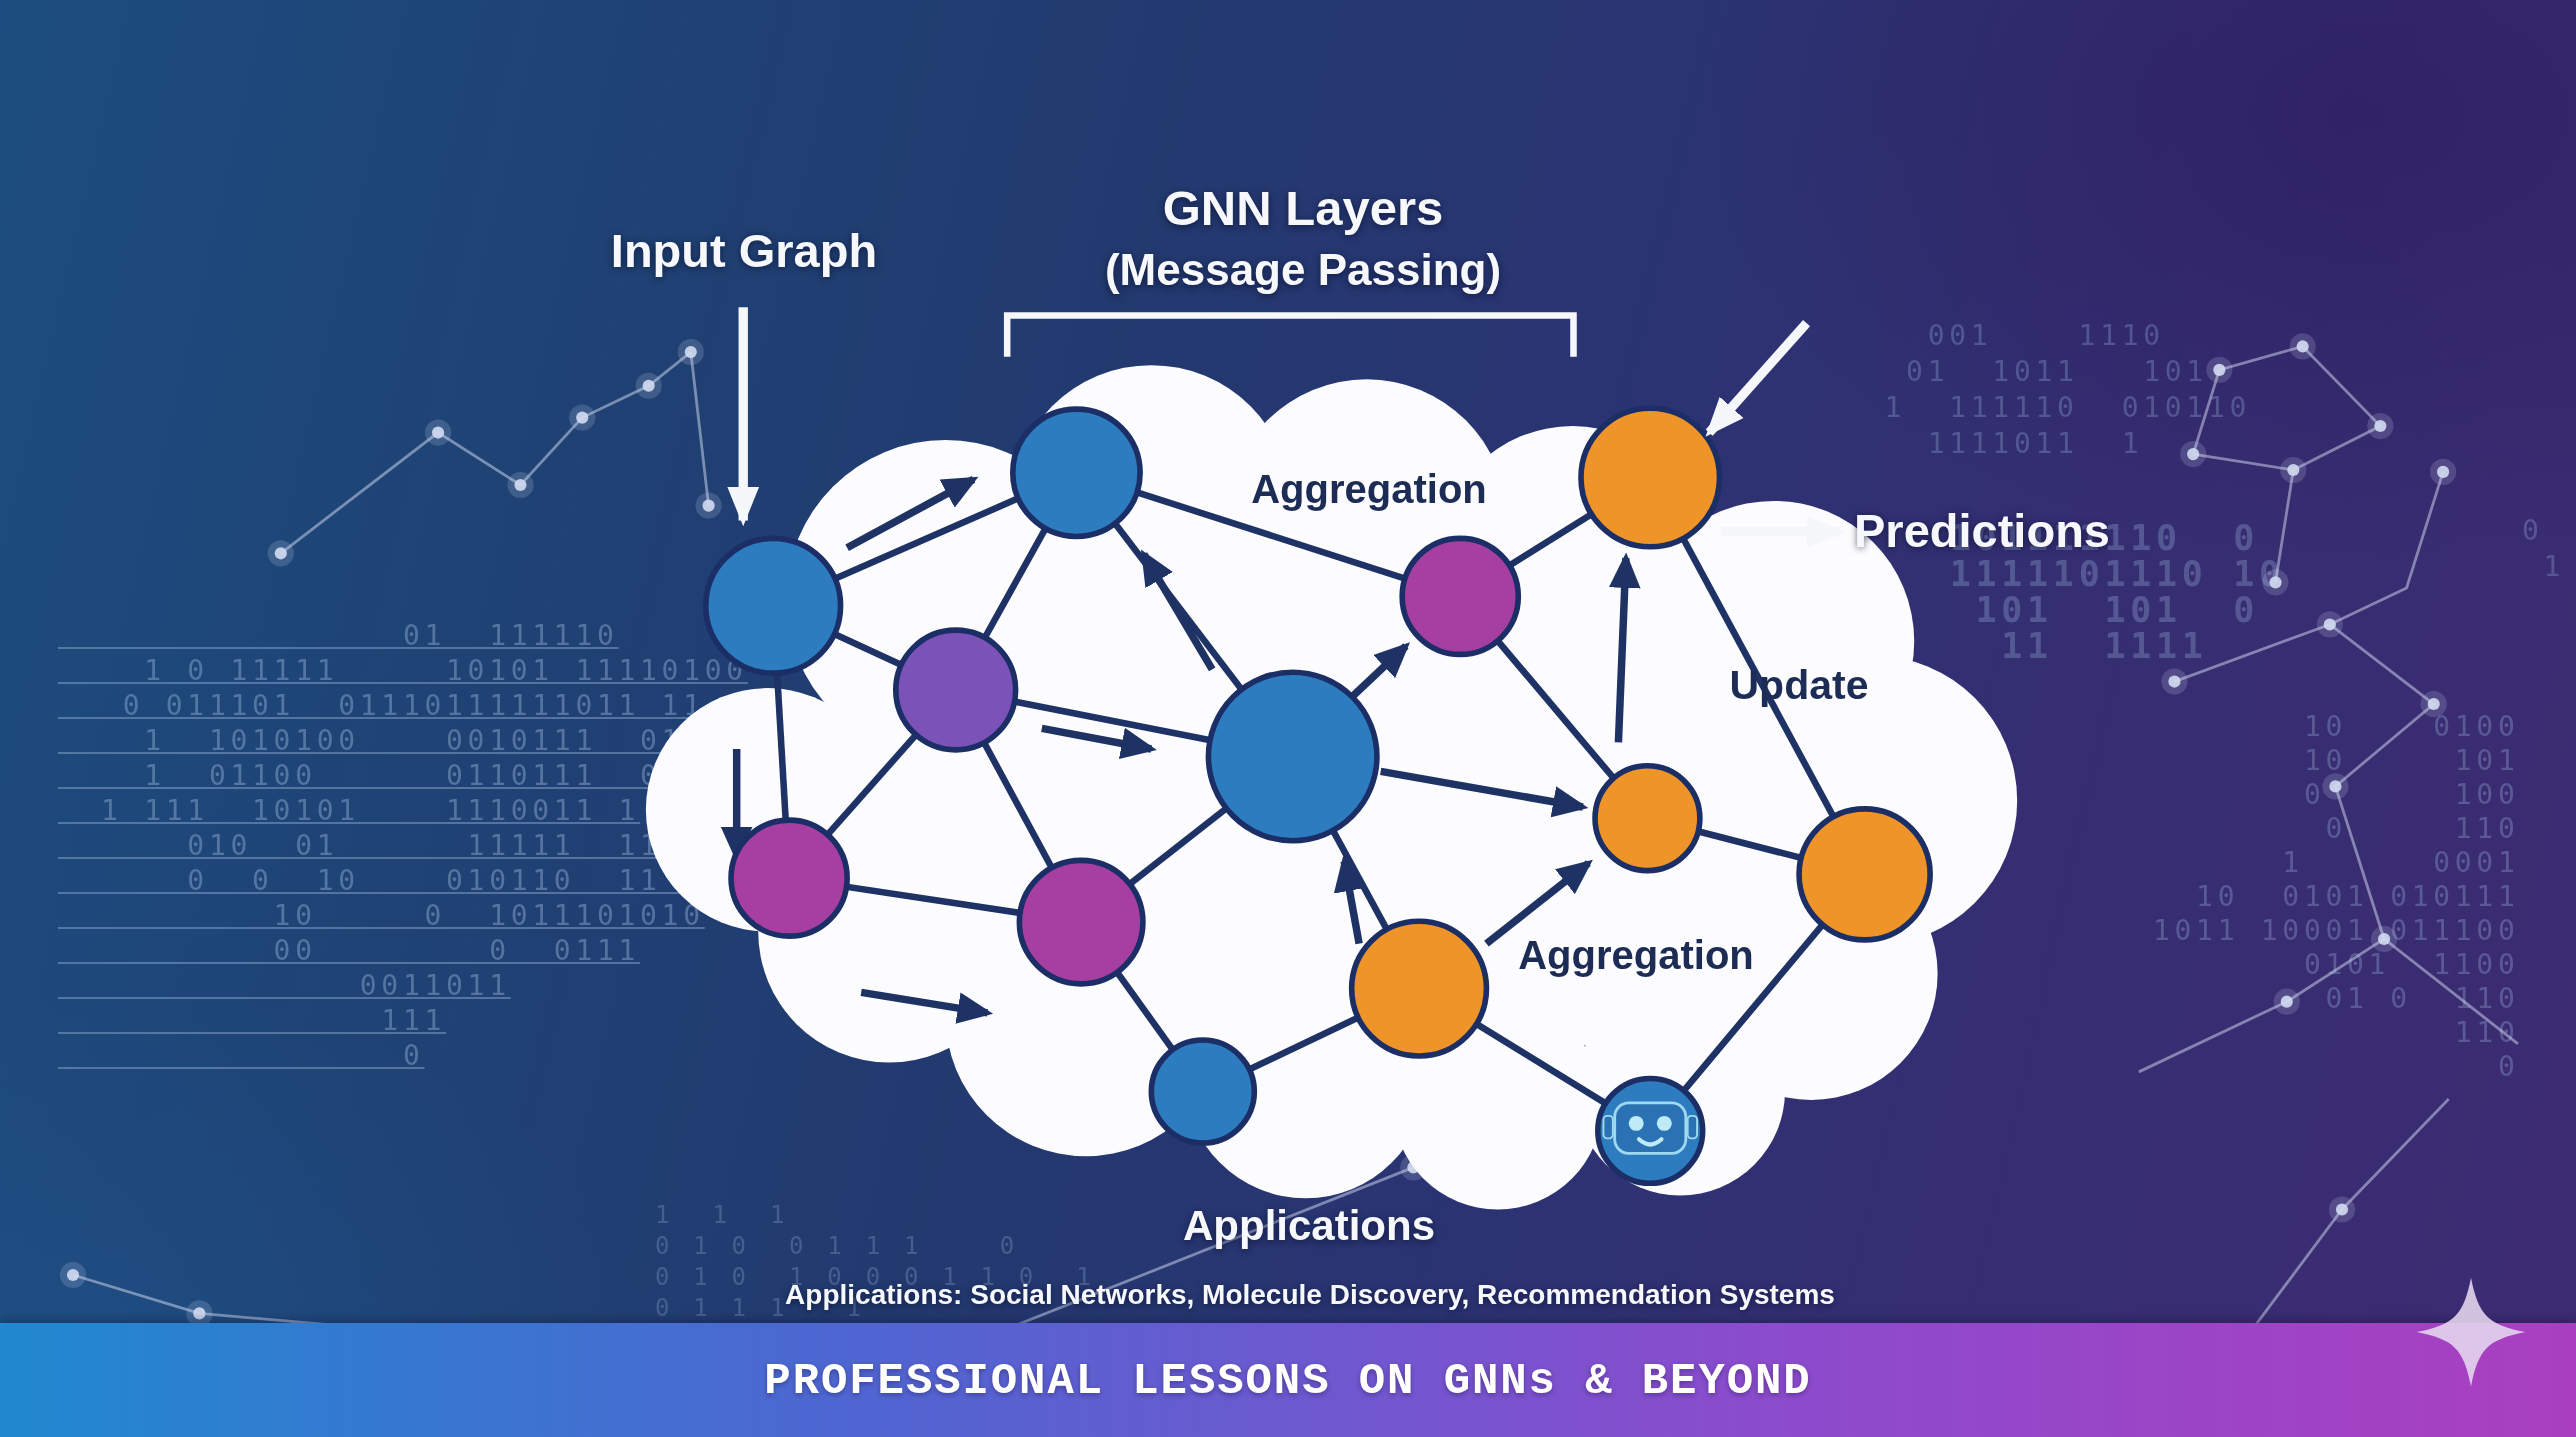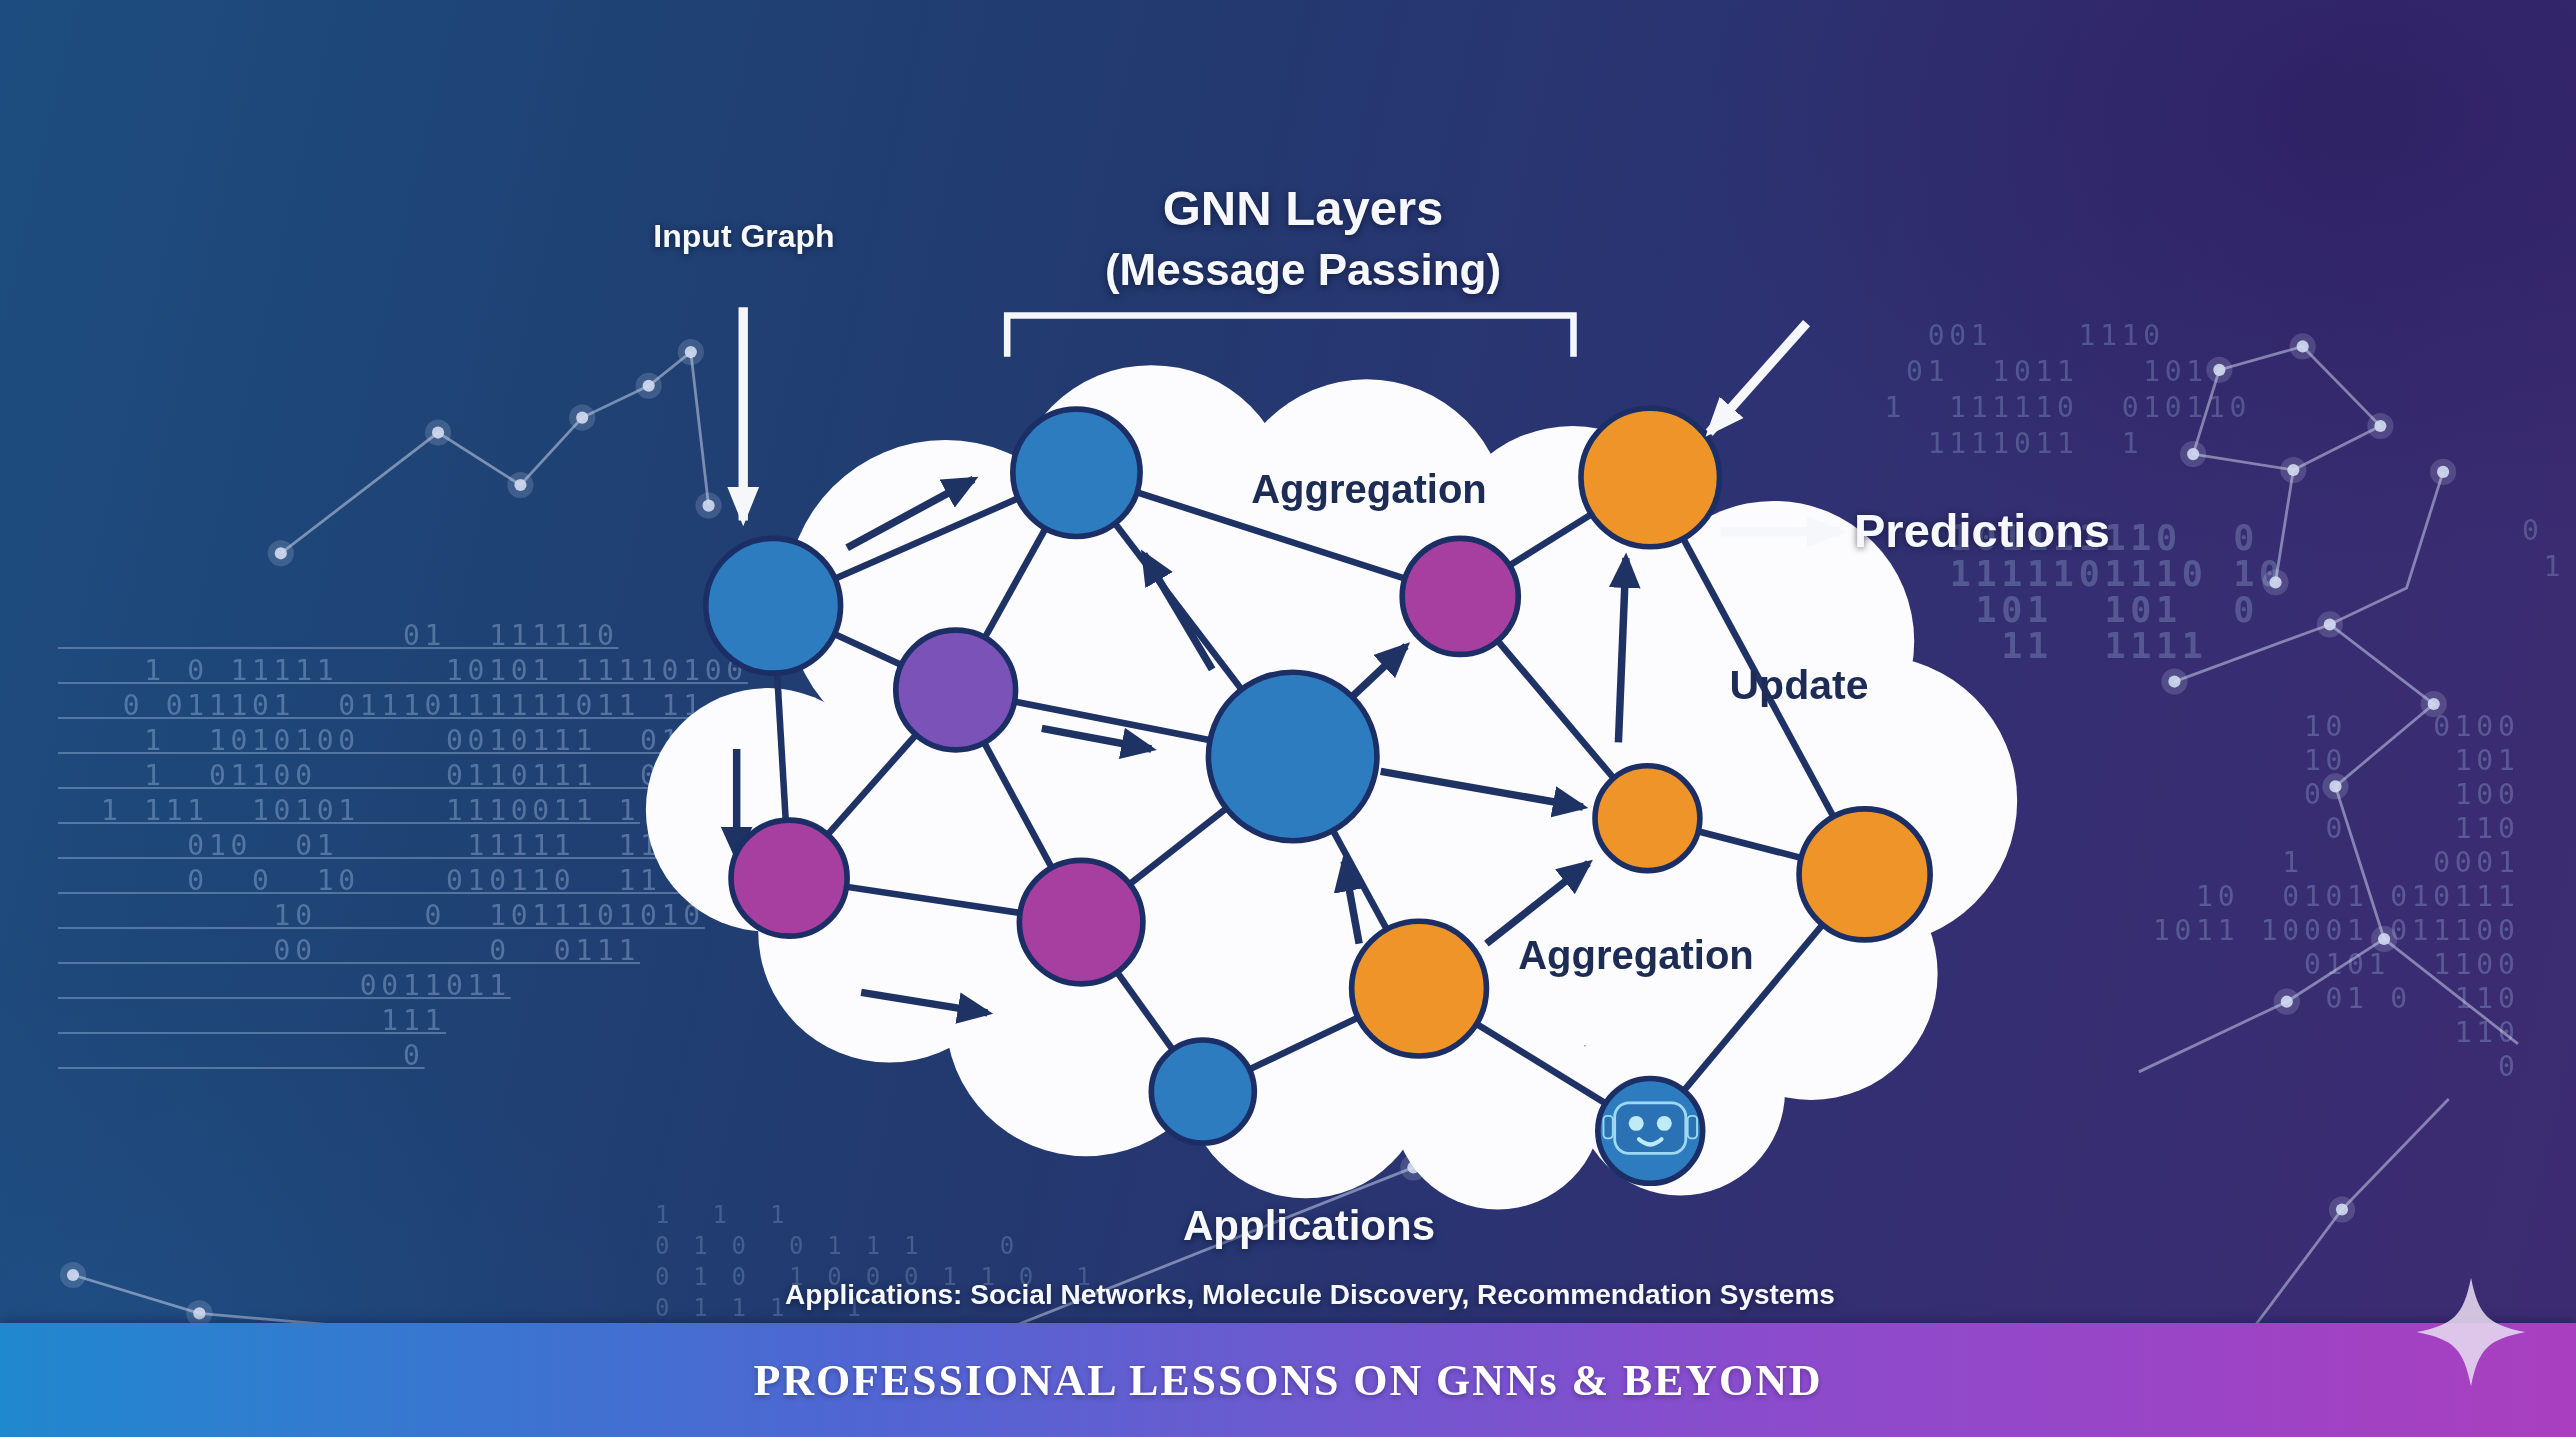--- a/index.html
+++ b/index.html
@@ -20,21 +20,21 @@
   .lbl{position:absolute;transform:translate(-50%,-50%);white-space:nowrap;z-index:4;font-weight:600;}
   .lbl-white{color:#f6f8fc;text-shadow:0 1.9px 7.5px rgba(5,10,35,.6);}
   .lbl-dark{color:#1c2c55;text-shadow:none;}
   .banner{
     position:absolute;left:0;right:0;top:1323px;bottom:0;z-index:5;
     background:linear-gradient(90deg,#2088cf 0%,#4f66d2 33%,#8a4ccd 68%,#a93fc0 100%);
     display:flex;align-items:center;justify-content:center;
     box-shadow:0 -1.9px 9.4px rgba(10,10,40,.35);
   }
   .banner-text{
-    font-family:Liberation Serif, serif;font-weight:700;font-size:44px;color:#ffffff;
+    font-family:Liberation Mono, monospace;font-weight:700;font-size:44px;color:#ffffff;
     letter-spacing:1.9px;text-shadow:0 1.9px 5.6px rgba(20,10,50,.35);
   }
   .sparkle{position:absolute;left:2411px;top:1271px;z-index:6;}
 </style>
 </head>
 <body>
 
 <div id="stage">
 
   <div id="binary-layer">
@@ -224,21 +224,21 @@
     </g>
 
     <g id="annotation-layer">
         <line x1="794" y1="328" x2="794" y2="556" stroke="#f5f7fb" stroke-width="10" marker-end="url(#ah-white)"></line>
         <line x1="1930" y1="345" x2="1826" y2="462" stroke="#f5f7fb" stroke-width="10" marker-end="url(#ah-white)"></line>
         <line x1="1838" y1="568" x2="1966" y2="568" stroke="#f5f7fb" stroke-width="10" marker-end="url(#ah-white)"></line>
         <polyline points="1076,381 1076,337 1681,337 1681,381" fill="none" stroke="#f5f7fb" stroke-width="7"></polyline>
       </g>
   </svg>
 
-  <div class="lbl lbl-white" style="left:744px;top:236px;font-size:32px">Input Graph</div>
+  <div class="lbl lbl-white" style="left:744px;top:250px;font-size:47px">Input Graph</div>
   <div class="lbl lbl-white" style="left:1303px;top:208px;font-size:49px">GNN Layers</div>
   <div class="lbl lbl-white" style="left:1303px;top:270px;font-size:44px">(Message Passing)</div>
   <div class="lbl lbl-white" style="left:1982px;top:530px;font-size:47px">Predictions</div>
   <div class="lbl lbl-dark" style="left:1369px;top:489px;font-size:40px">Aggregation</div>
   <div class="lbl lbl-dark" style="left:1799px;top:685px;font-size:41px">Update</div>
   <div class="lbl lbl-dark" style="left:1636px;top:955px;font-size:40px">Aggregation</div>
   <div class="lbl lbl-white" style="left:1309px;top:1226px;font-size:42px">Applications</div>
   <div class="lbl lbl-white" style="left:1310px;top:1295px;font-size:28px">Applications: Social Networks, Molecule Discovery, Recommendation Systems</div>
 
   <div class="banner">

